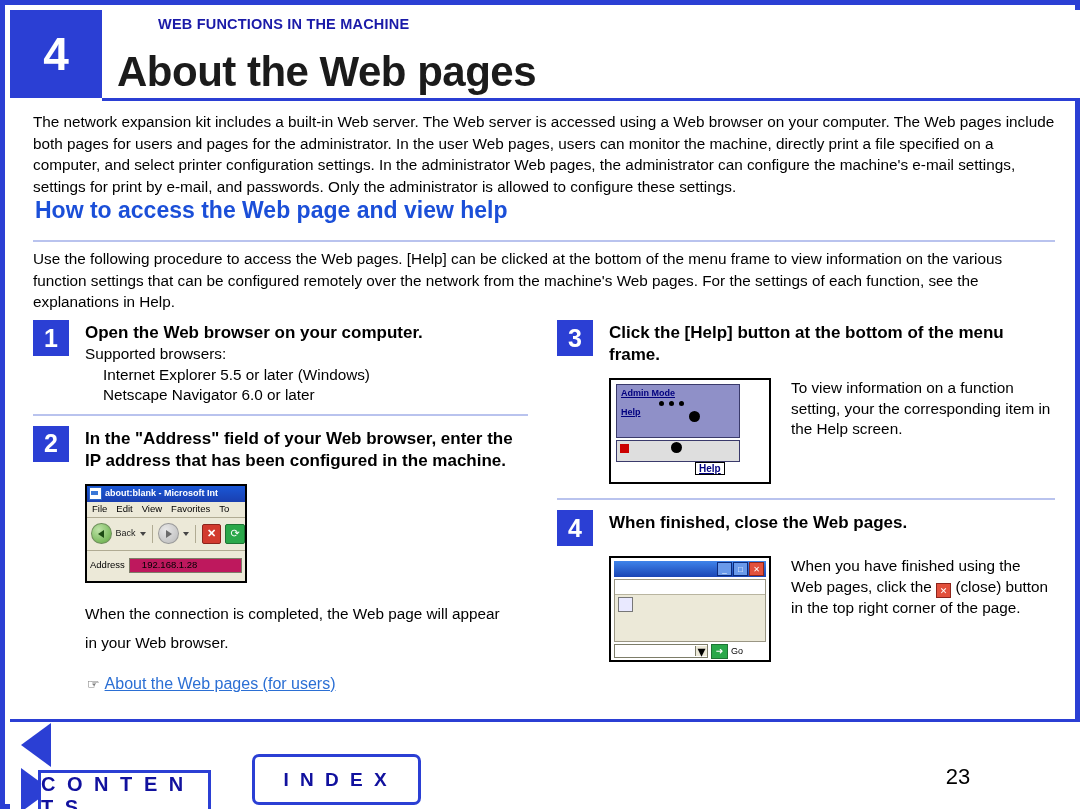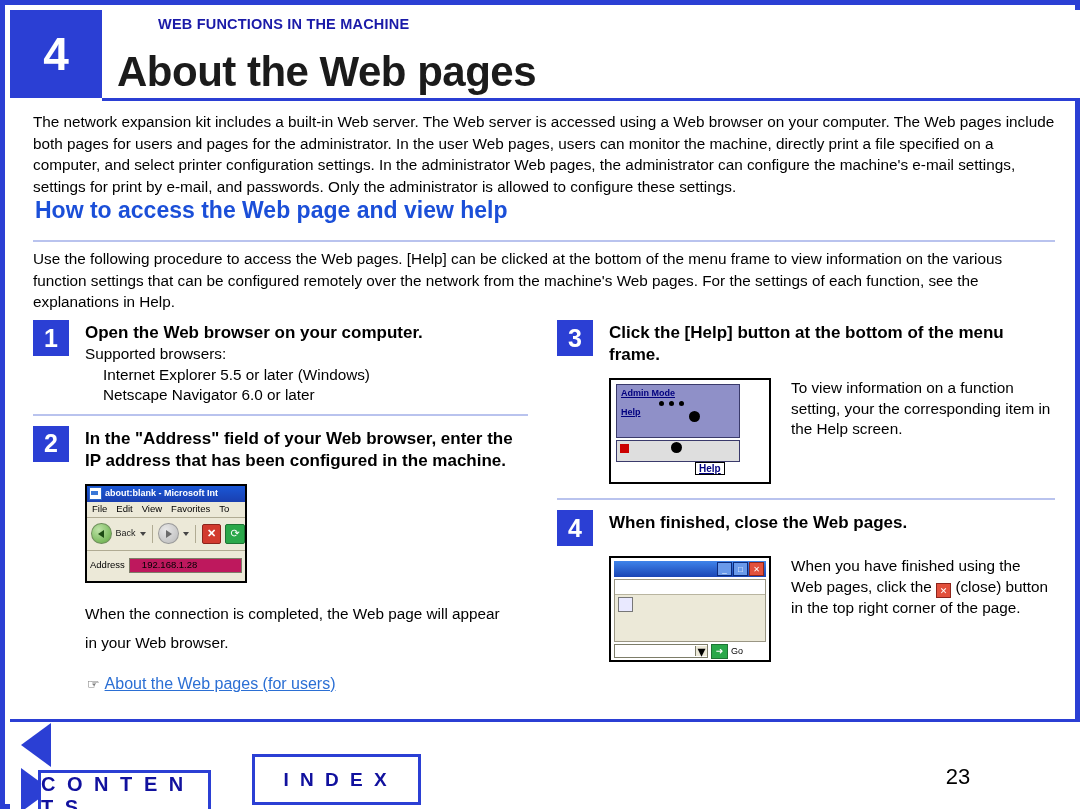--- a/index.html
+++ b/index.html
@@ -206,21 +206,21 @@
   }
   .footer{
     position:absolute;left:5px;top:717px;width:1070px;height:87px;background:#ffffff;
   }
   .btn-outline{
     position:absolute;border:3px solid #2b3fd4;background:#fff;
     display:flex;align-items:center;justify-content:center;
     font-weight:bold;color:#11119e;letter-spacing:3px;
   }
   #contents-btn{left:28px;top:48px;width:167px;height:45px;font-size:20px;}
-  #index-btn{left:242px;top:32px;width:163px;height:45px;font-size:19px;}
+  #index-btn{left:242px;top:32px;width:163px;height:45px;font-size:19px;border-radius:7px;}
   #prev-btn{left:835px;top:32px;width:52px;height:45px;display:flex;align-items:center;justify-content:center;}
   #next-btn{left:1012px;top:32px;width:52px;height:45px;display:flex;align-items:center;justify-content:center;}
   .tri-left{border-top:22px solid transparent;border-bottom:22px solid transparent;border-right:30px solid #2b3fd4;}
   .tri-right{border-top:22px solid transparent;border-bottom:22px solid transparent;border-left:30px solid #2b3fd4;}
   #page-number{
     position:absolute;left:918px;top:32px;width:60px;height:45px;
     display:flex;align-items:center;justify-content:center;
     font-size:22px;color:#000;
   }
 </style>

